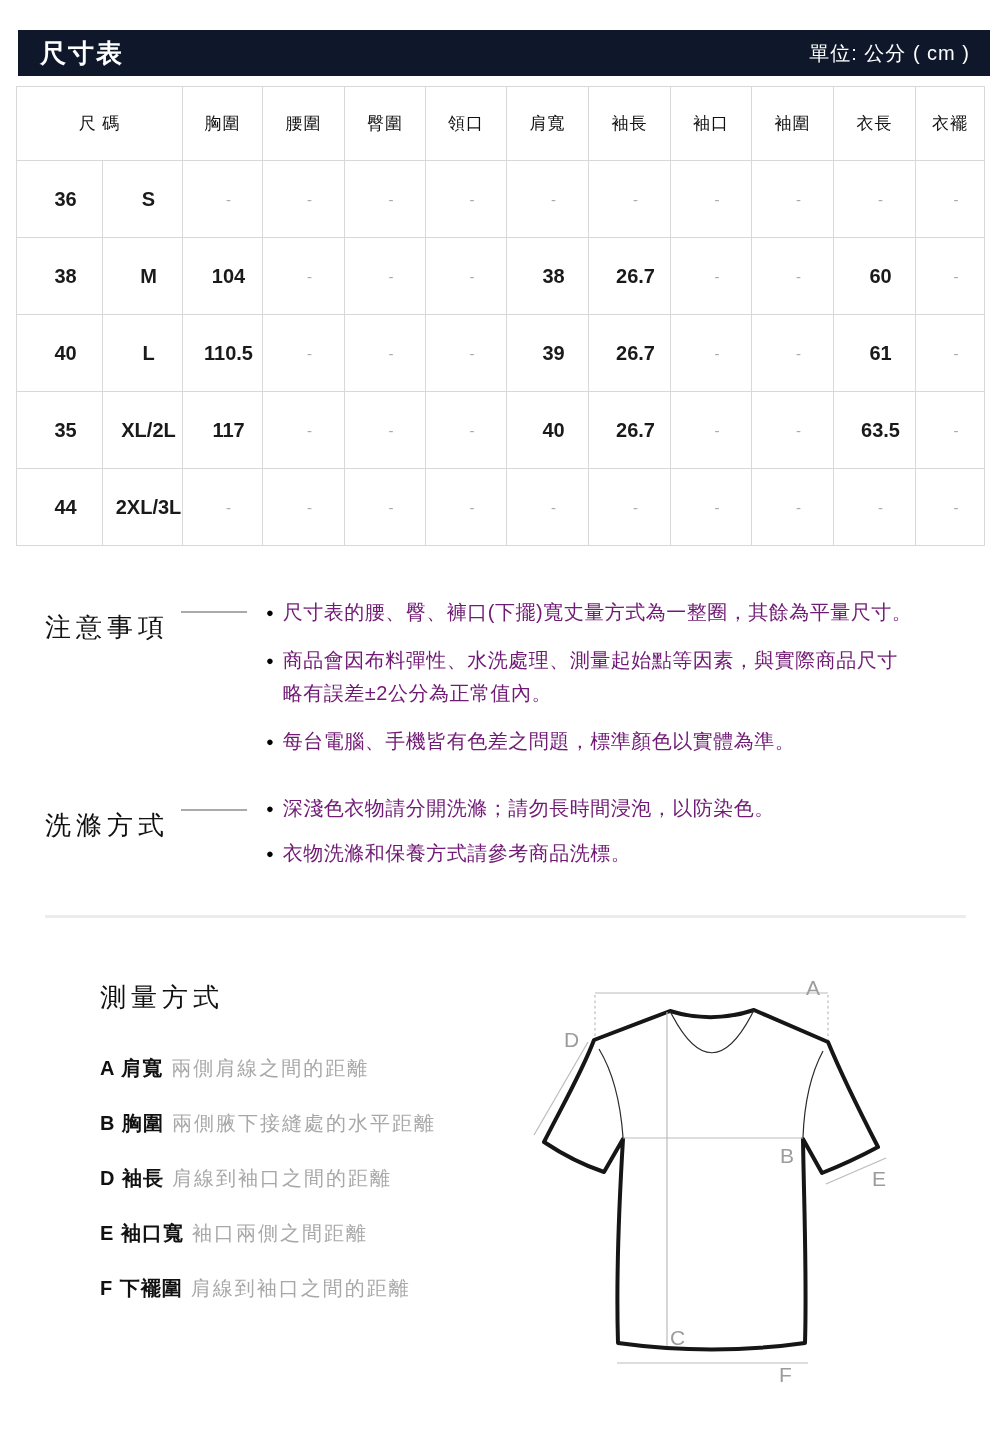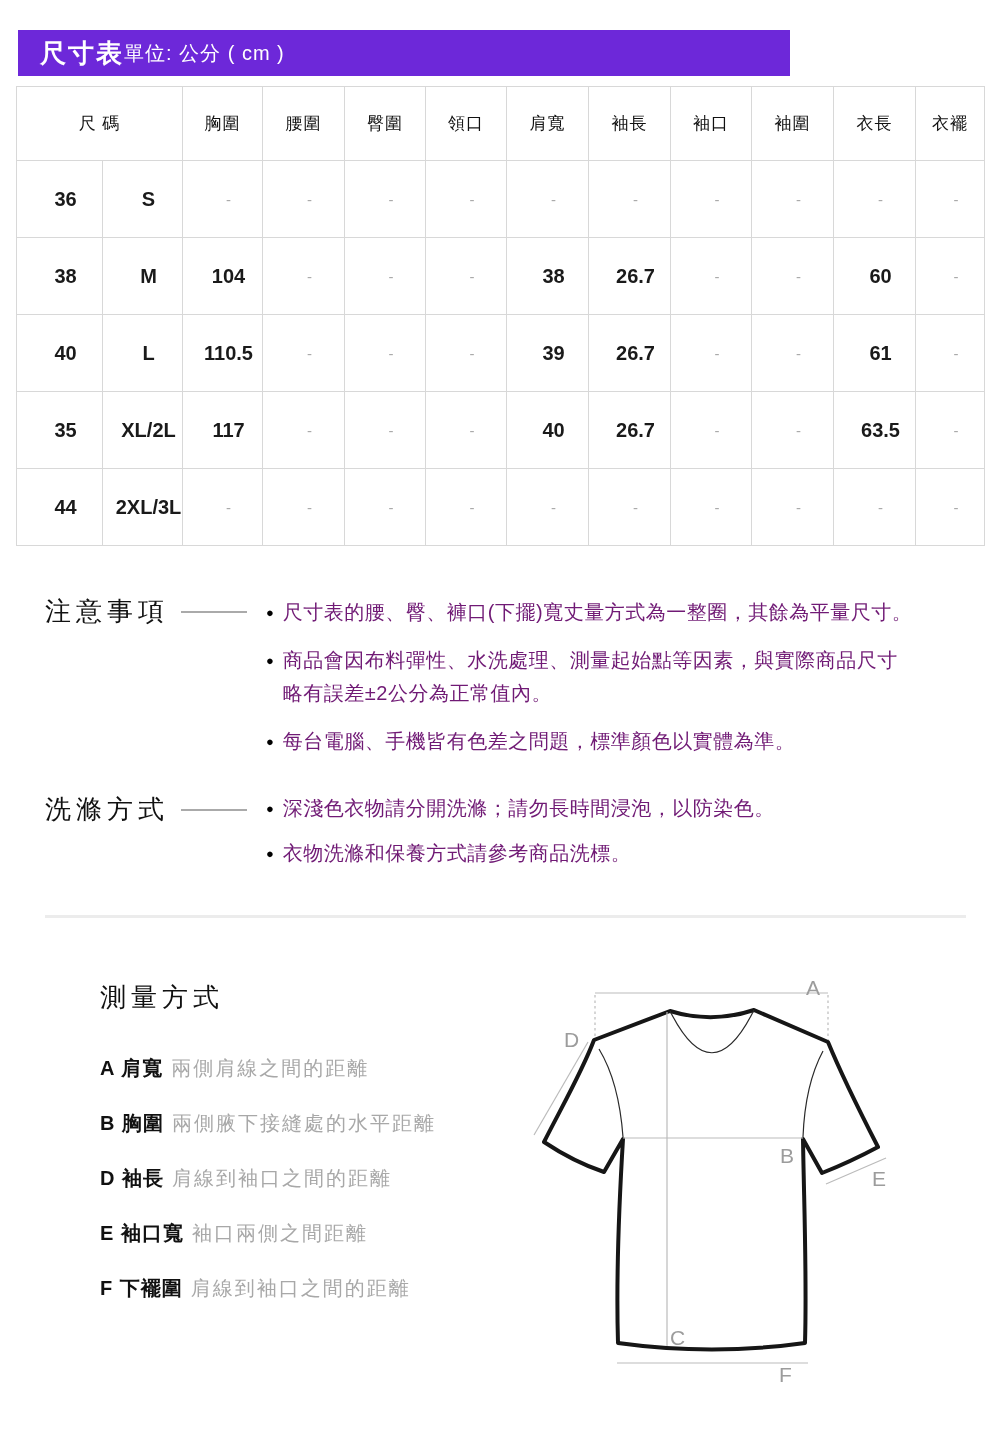--- a/index.html
+++ b/index.html
@@ -4,23 +4,23 @@
 <style>
   * { margin:0; padding:0; box-sizing:border-box; }
   html,body { background:#fff; }
   body {
     width:1000px; height:1449px; position:relative;
     font-family:"Liberation Sans", sans-serif; color:#1a1a1a;
     overflow:hidden;
   }
   
   .topbar {
-    position:absolute; left:18px; top:30px; width:772px; height:46px;
-    background:#6d28d9; color:#fff;
-    display:flex; align-items:center; 
+    position:absolute; left:18px; top:30px; width:972px; height:46px;
+    background:#0f172a; color:#fff;
+    display:flex; align-items:center; justify-content:space-between;
     padding:0 20px 0 22px;
   }
   .topbar .bar-title { font-size:26px; font-weight:700; letter-spacing:2px; }
   .topbar .bar-unit  { font-size:20px; font-weight:400; letter-spacing:1px; }
 
   
   table.size-table {
     position:absolute; left:16px; top:86px; width:968px;
     border-collapse:collapse; table-layout:fixed; background:#fff;
   }
@@ -30,20 +30,21 @@
   }
   table.size-table th { height:74px; font-size:17px; font-weight:400; color:#111; letter-spacing:1px; }
   table.size-table td { height:77px; font-size:20px; font-weight:600; color:#1a1a1a;padding-left:12px; }
   table.size-table td.dash { font-size:15px; font-weight:400; color:#aaa; }
   table.size-table td.size-label { font-weight:600; }
 
   
   .section-title {
     position:absolute; left:45px; font-size:26px; letter-spacing:5px; color:#111;
     white-space:nowrap;
+    margin-top:16px;
   }
   .title-dash { position:absolute; left:181px; width:66px; height:2px; background:#aaa; }
   .bullet-list { position:absolute; left:266px; width:710px; }
   .bullet { display:flex; margin-bottom:15px; }
   .bullet-list.wash .bullet { margin-bottom:12px; }
   .bullet .dot { font-size:13px; line-height:33px; color:#000; margin-right:9px; flex:0 0 auto; }
   .bullet .txt { font-size:20px; line-height:33px; color:#701a75; letter-spacing:0.5px; white-space:nowrap; }
 
   
   .divider { position:absolute; left:45px; top:915px; width:921px; height:3px; background:#ececec; }

